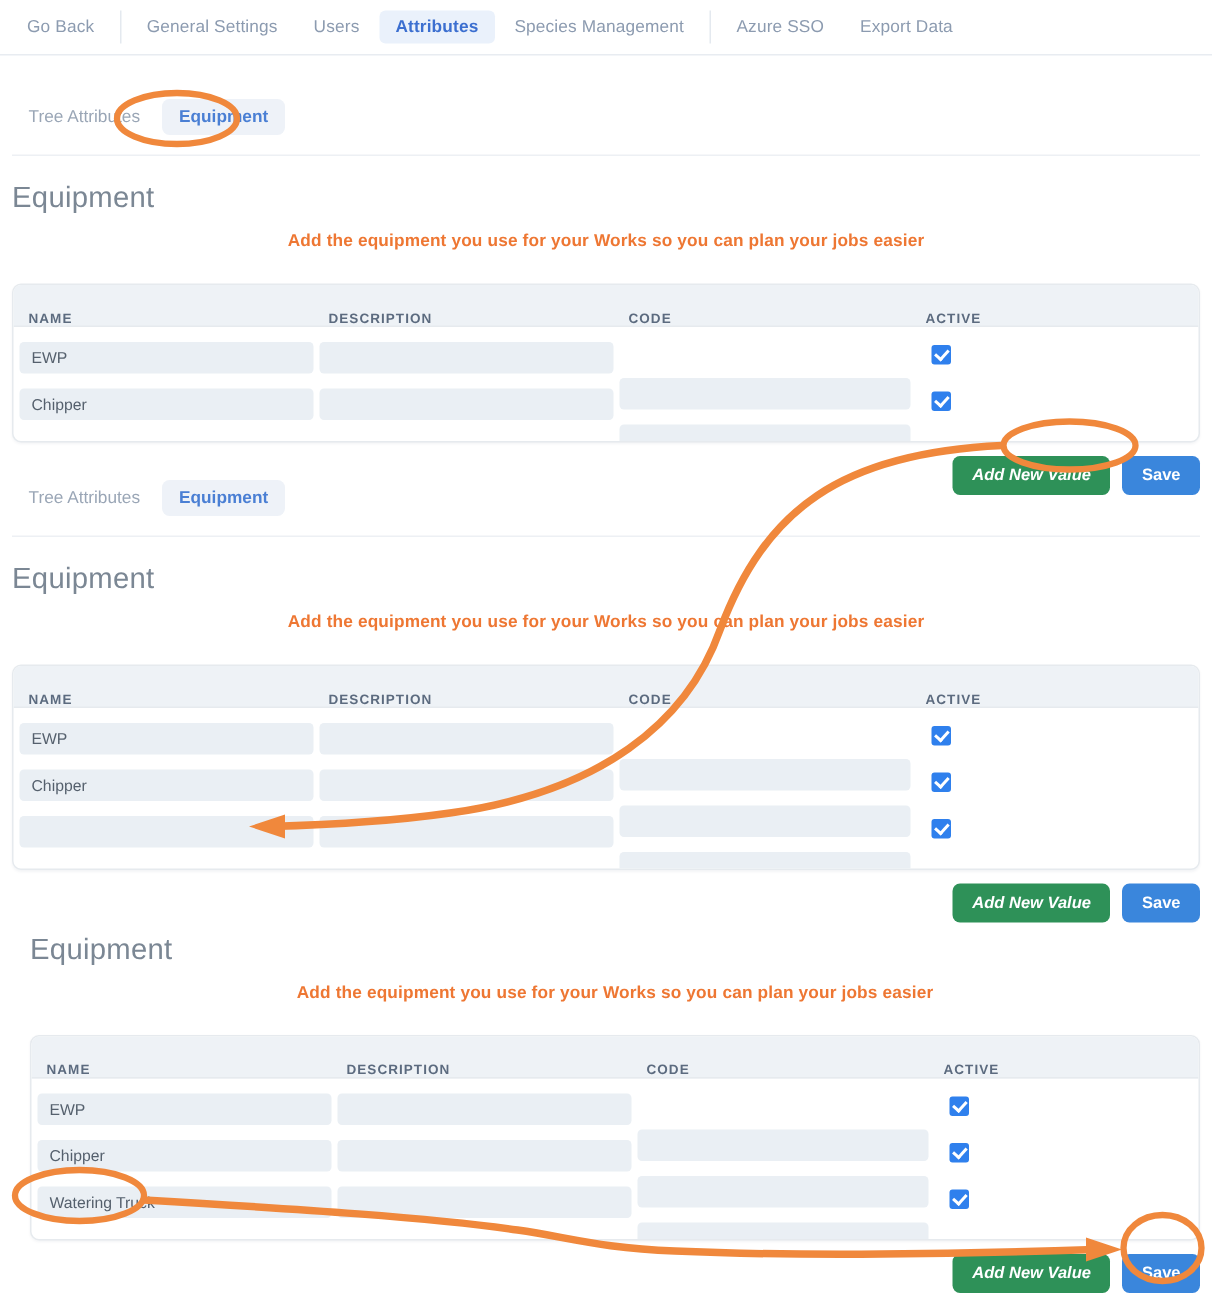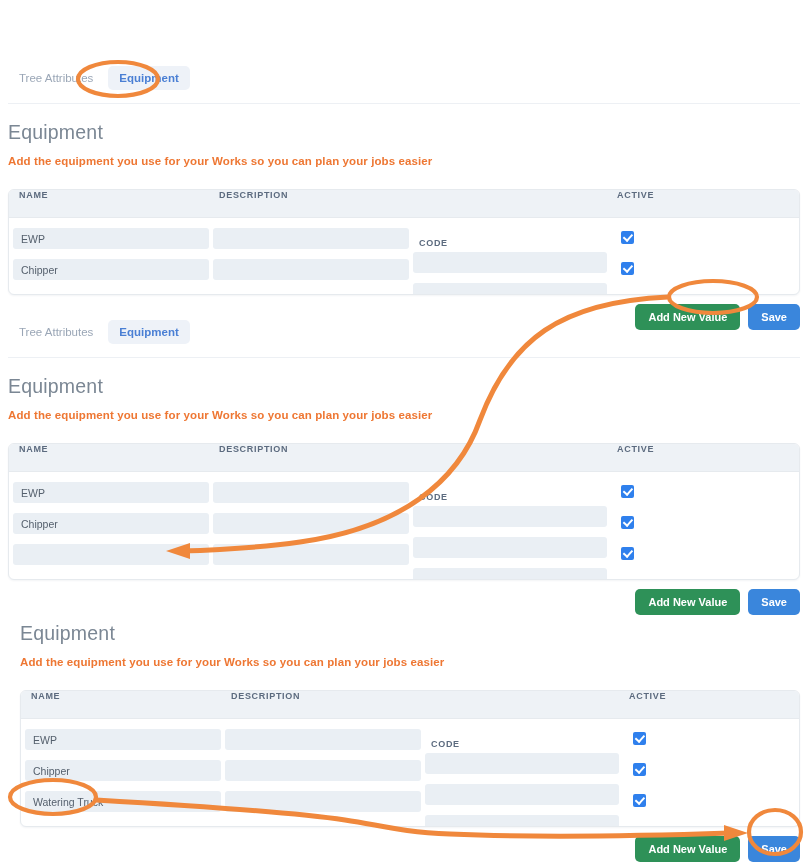--- a/index.html
+++ b/index.html
@@ -45,30 +45,31 @@
   .rule { height: 1px; background: #edf0f4; width: 100%; }
 
   
   .sect-title {
     font-size: 19.5px; color: #7b8794; font-weight: normal;
     letter-spacing: .2px;
   }
   .sect-sub {
     font-size: 11.5px; color: #ee7733; font-weight: bold;
     letter-spacing: .1px;
+    text-align: center;
   }
 
   
   .card {
     background: #fff; border: 1px solid #e6eaee; border-radius: 6px;
     box-shadow: 0 1px 2px rgba(20,40,70,.05);
     overflow: hidden;
   }
   .thead {
-    display: flex; background: #eef2f6; height: 28px; align-items: flex-start;
+    display: flex; background: #eef2f6; height: 28px; align-items: flex-end;
     border-bottom: 1px solid #e6eaee;
   }
   .th {
     font-size: 9px; color: #5c6b7f; font-weight: bold;
     letter-spacing: .7px; padding-left: 10px;
   }
   .trow { display: flex; align-items: center; height: 31px; }
   .cell { padding-left: 4px; }
   .fld {
     background: #eaeff4; border: none; border-radius: 3px;
@@ -95,34 +96,46 @@
   .c-act  { width: 180px; }
 
   
   .btnrow { display: flex; justify-content: flex-end; gap: 8px; }
   .btn {
     font-size: 11px; font-weight: bold; color: #fff;
     border: none; border-radius: 5px; padding: 7px 13px;
     font-family: "Liberation Sans", sans-serif; cursor: pointer;
     white-space: nowrap;
   }
-  .btn-green { background: #2e9158; }
+  .btn-green { background: #2e9158; font-style: italic; }
   .btn-blue  { background: #3a86dc; }
 
   
   .anno {
     position: absolute; left: 0; top: 0;
     width: 808px; height: 862px; pointer-events: none;
   }
 </style>
 </head>
 <body>
 
 <div class="page">
 
+  <div class="topnav">
+    <div class="nav-pad"></div>
+    <div class="nav-item link">Go Back</div>
+    <div class="nav-sep"></div>
+    <div class="nav-item link">General Settings</div>
+    <div class="nav-item link">Users</div>
+    <div class="nav-item active">Attributes</div>
+    <div class="nav-item link">Species Management</div>
+    <div class="nav-sep"></div>
+    <div class="nav-item link">Azure SSO</div>
+    <div class="nav-item link">Export Data</div>
+  </div>
 
   <div style="position:absolute;left:8px;top:66px;width:792px;">
 
     <div class="subtabs">
       <div class="subtab">Tree Attributes</div>
       <div class="subtab active">Equipment</div>
     </div>
 
     <div class="rule" style="margin-top:13px;width:792px;"></div>
 

